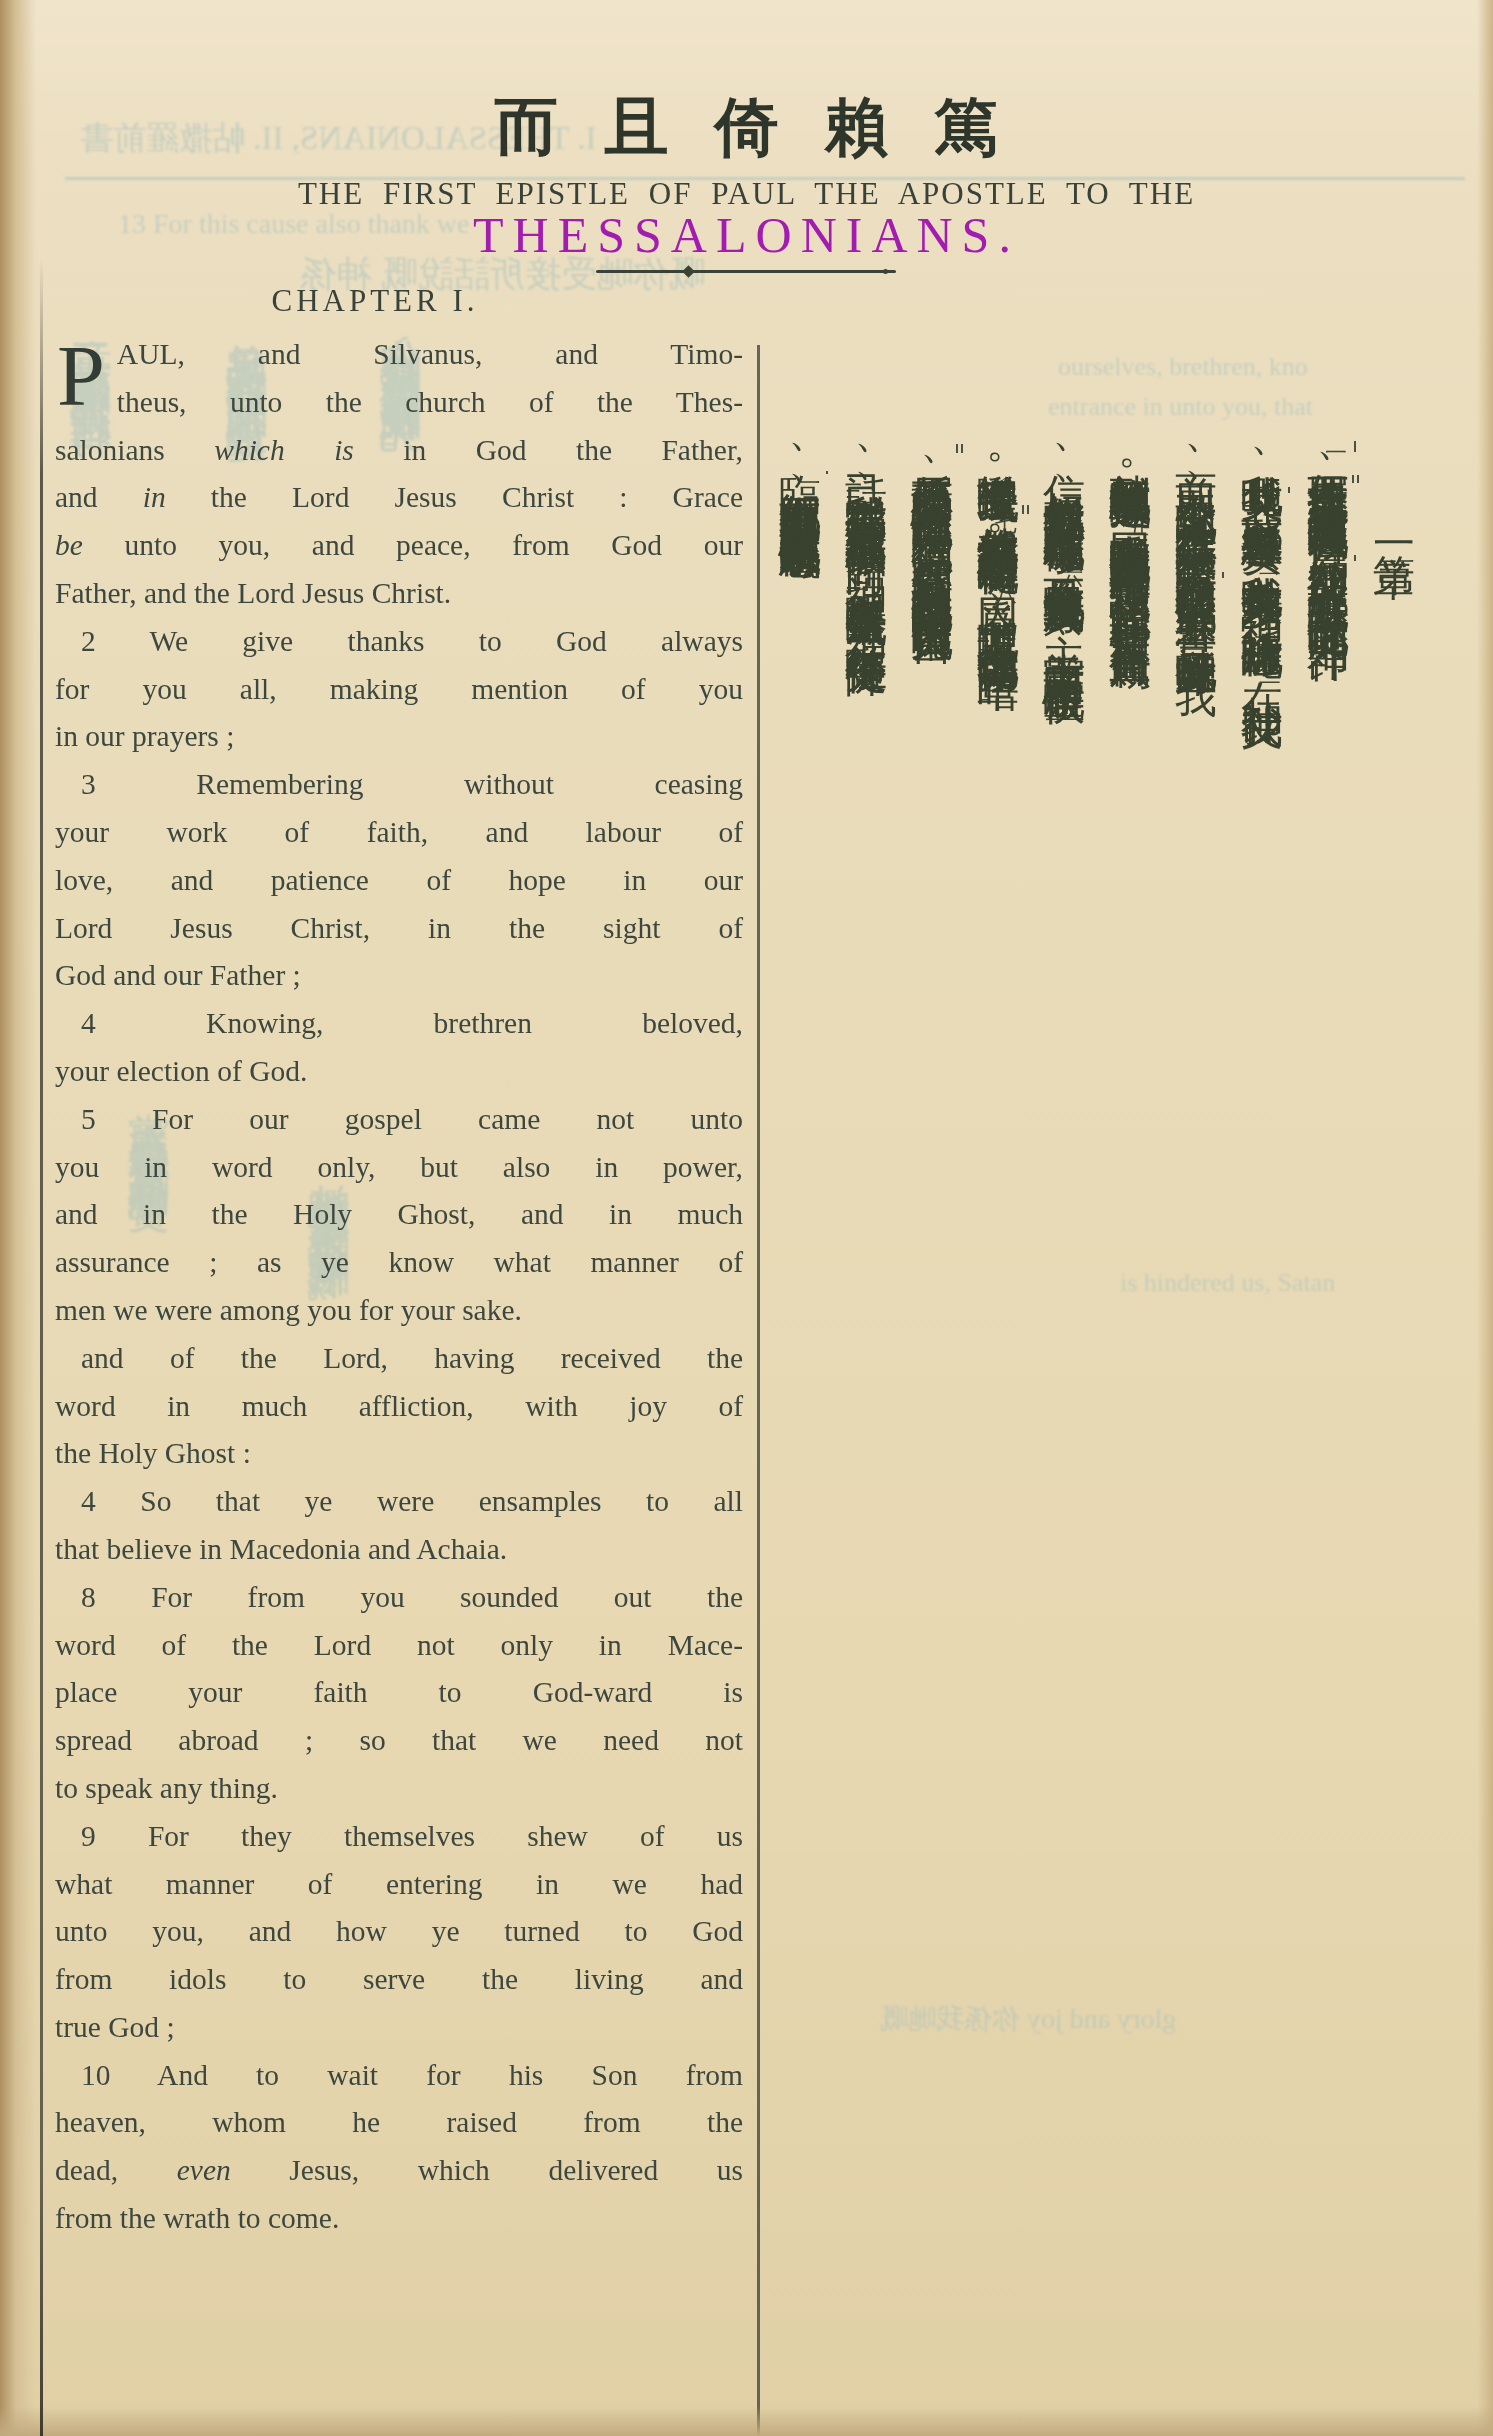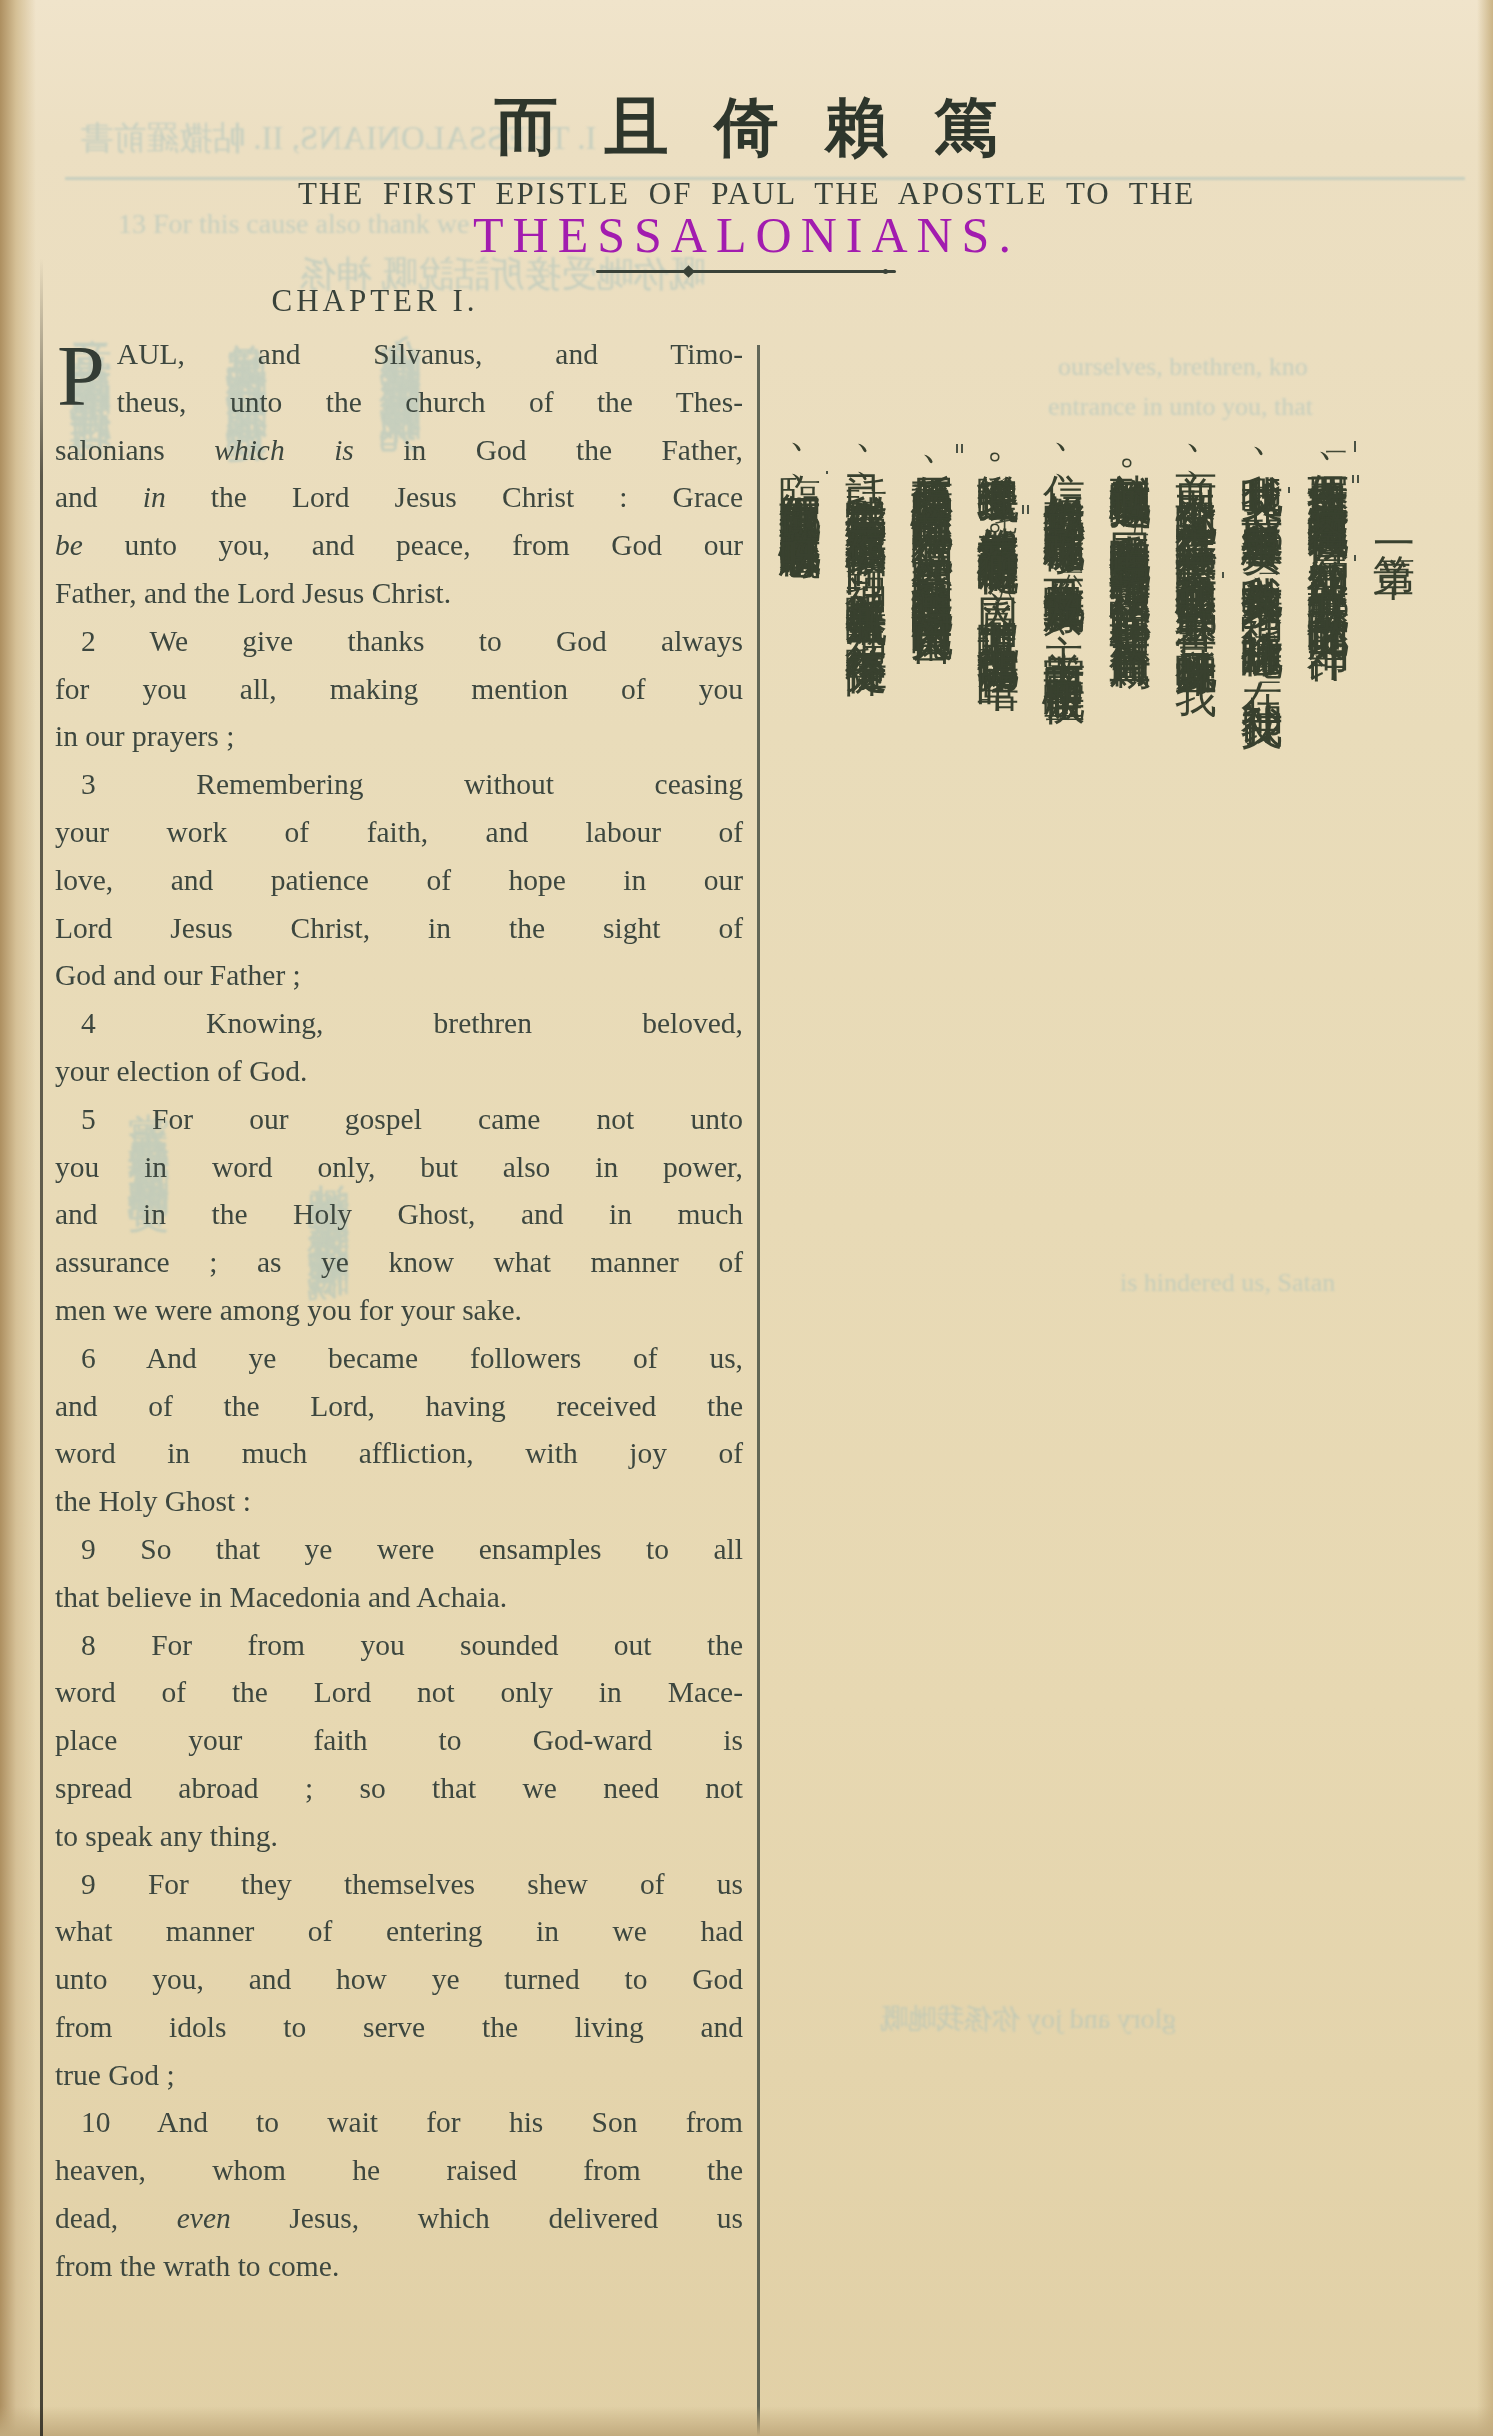--- a/index.html
+++ b/index.html
@@ -123,27 +123,26 @@
         <div class="line end">your election of God.</div>
       </div>
       <div class="verse num">
         <div class="line">5 For our gospel came not unto</div>
         <div class="line">you in word only, but also in power,</div>
         <div class="line">and in the Holy Ghost, and in much</div>
         <div class="line">assurance ; as ye know what manner of</div>
         <div class="line end">men we were among you for your sake.</div>
       </div>
       <div class="verse num">
-        <div class="line">6 And ye became followers of us,</div>
         <div class="line">and of the Lord, having received the</div>
         <div class="line">word in much affliction, with joy of</div>
         <div class="line end">the Holy Ghost :</div>
       </div>
       <div class="verse num">
-        <div class="line">9 So that ye were ensamples to all</div>
+        <div class="line">4 So that ye were ensamples to all</div>
         <div class="line end">that believe in Macedonia and Achaia.</div>
       </div>
       <div class="verse num">
         <div class="line">8 For from you sounded out the</div>
         <div class="line">word of the Lord not only in Mace-</div>
         <div class="line">place your faith to God-ward is</div>
         <div class="line">spread abroad ; so that we need not</div>
         <div class="line end">to speak any thing.</div>
       </div>
       <div class="verse num">

